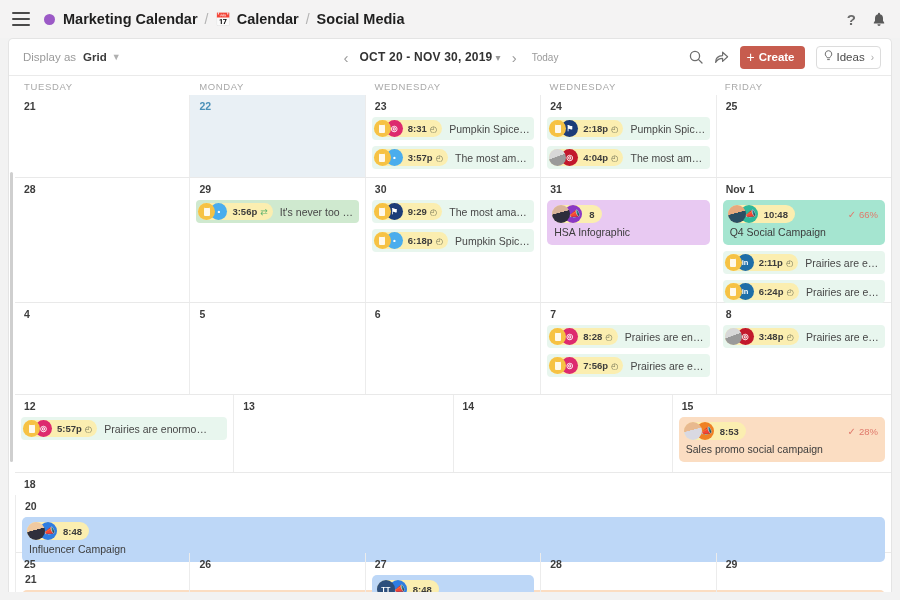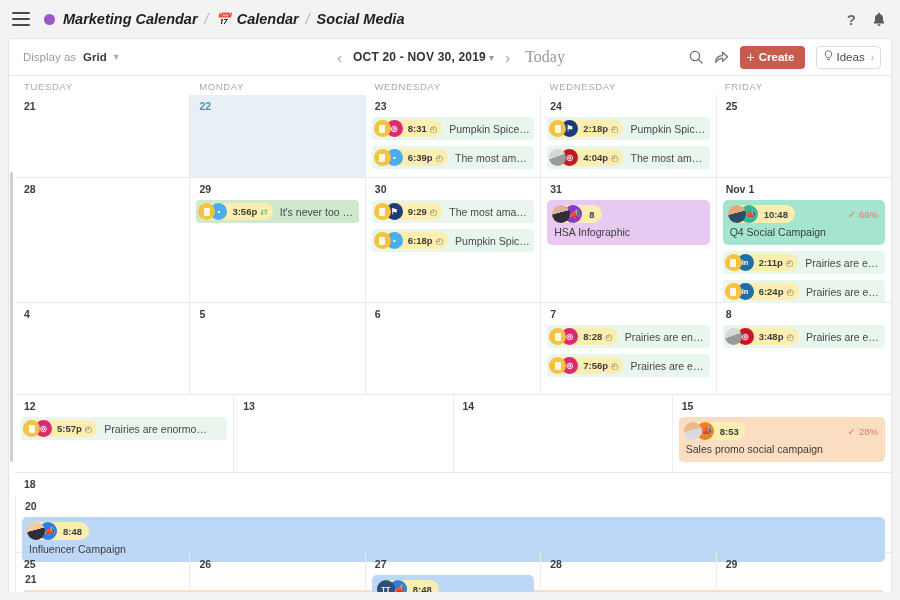--- a/index.html
+++ b/index.html
@@ -18,21 +18,21 @@
     background: #f4f3f3;
     display: flex;
     align-items: center;
     padding: 0 14px 0 12px;
     position: relative;
   }
   .hamburger { width: 18px; height: 14px; display: flex; flex-direction: column;
     justify-content: space-between; cursor: pointer; margin-right: 14px; }
   .hamburger i { display:block; height: 2px; background: #4a4a4a; border-radius: 1px; }
 
-  .crumbs { display: flex; align-items: flex-end; font-size: 14.5px; color: #1f1f1f; font-weight: 700; font-style: italic; }
+  .crumbs { display: flex; align-items: flex-end; font-size: 14.5px; color: #1f1f1f; font-weight: 700; }
   .crumb { display: flex; align-items: center; }
   .crumb-sep { color: #b3b3b3; margin: 0 7px; font-weight: 400; font-size: 14px; }
   .dot-purple { width: 11px; height: 11px; border-radius: 50%; background: #9b59c6; margin-right: 8px; }
   .cal-glyph { font-size: 13px; margin-right: 5px; color: #3d3d3d; line-height: 1; }
 
   .topbar-right { margin-left: auto; display: flex; align-items: center; gap: 16px; }
   .icon-btn { cursor: pointer; color: #5a5a5a; display: flex; align-items: center; justify-content: center; }
   .qmark { font-size: 15px; font-weight: 700; color: #6b6b6b; }
 
   
@@ -60,21 +60,21 @@
   .displayas .val { color: #3b3b3b; font-weight: 700; margin-left: 7px; }
   .chev-sm { margin-left: 5px; color: #b0b0b0; font-size: 9px; }
 
   .daterange {
     position: absolute; left: 0; right: 0; margin: 0 auto;
     width: 300px; display: flex; align-items: center; justify-content: center; gap: 9px;
   }
   .arrow { color: #9b9b9b; font-size: 15px; cursor: pointer; line-height: 1; padding: 0 2px; font-weight: 300;}
   .rangetxt { font-size: 12px; font-weight: 700; color: #333; letter-spacing: .2px; cursor: pointer; }
   .rangetxt .cc { color: #9a9a9a; font-weight: 400; margin-left: 3px; font-size: 10px;}
-  .today { font-size: 16px; color: #9a9a9a; cursor: pointer; margin-left: 4px; font-family: Liberation Serif, serif; }
+  .today { font-size: 10px; color: #9a9a9a; cursor: pointer; margin-left: 4px; }
 
   .tb-right { margin-left: auto; display: flex; align-items: center; gap: 11px; }
   .btn-create {
     background: #c75c4e; color: #fff; border: none; border-radius: 4px;
     height: 23px; padding: 0 10px 0 7px; font-size: 11.5px; font-weight: 700;
     display: flex; align-items: center; gap: 4px; cursor: pointer;
     font-family: "Liberation Sans", sans-serif;
   }
   .btn-create .plus { font-size: 14px; font-weight: 400; line-height: 1; }
   .btn-ideas {
@@ -302,21 +302,21 @@
                 <span class="pclock">◴</span>
               </div>
               <span class="ptext">Pumpkin Spice Fren…</span>
             </div>
             <div class="post">
               <div class="badge">
                 <div class="av">
                   <span class="doc"></span>
                 </div>
                 <div class="net twitter">•</div>
-                <span class="ptime">6:39p</span>
+                <span class="ptime">3:57p</span>
                 <span class="pclock">◴</span>
               </div>
               <span class="ptext">The most amazing …</span>
             </div>
           </div>
           <div class="day">
             <div class="daynum">24</div>
             <div class="post">
               <div class="badge">
                 <div class="av">

